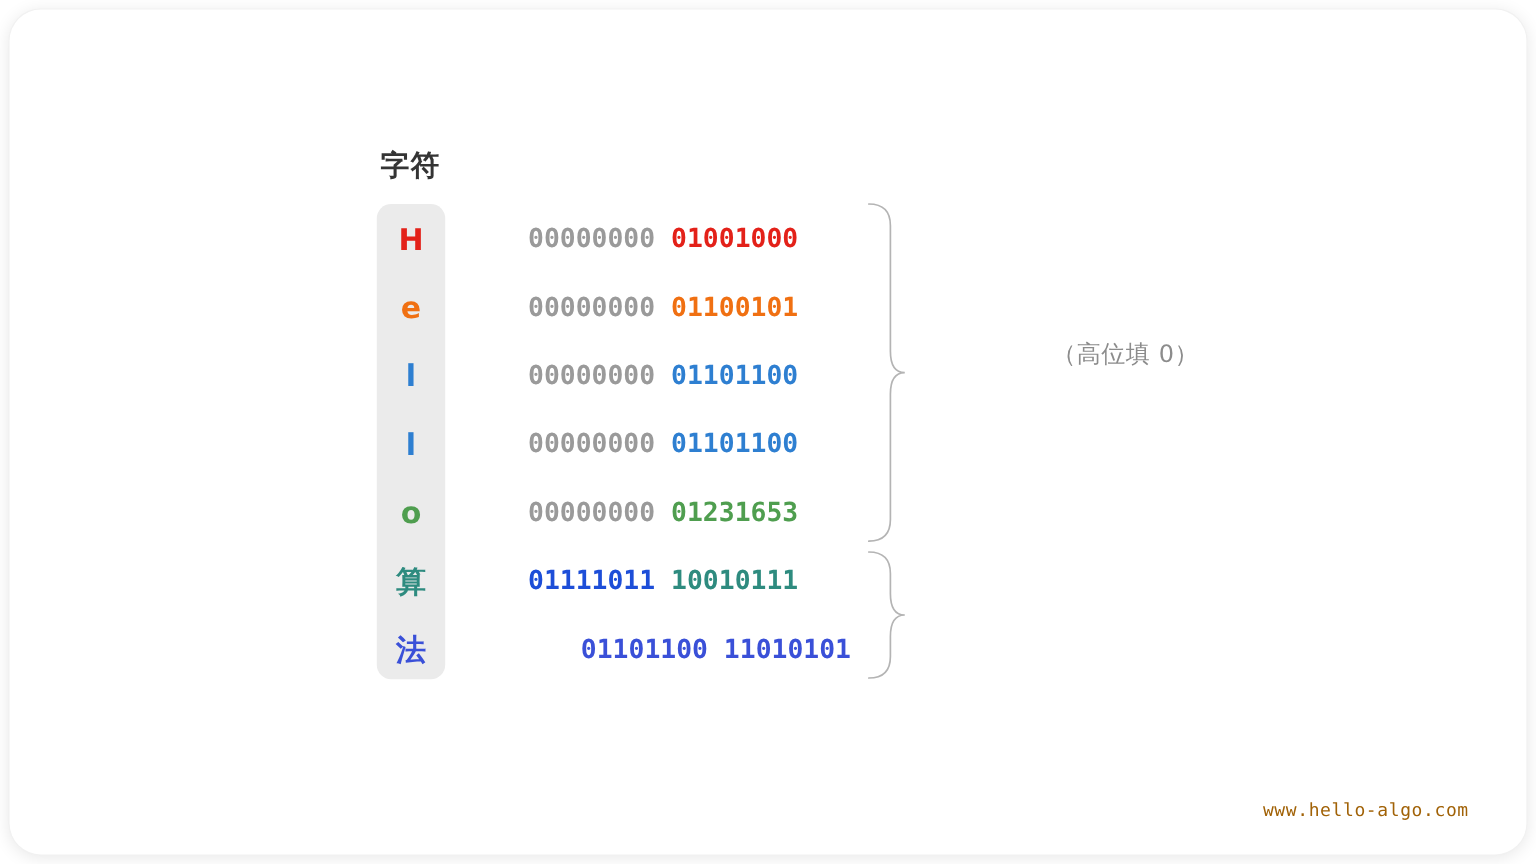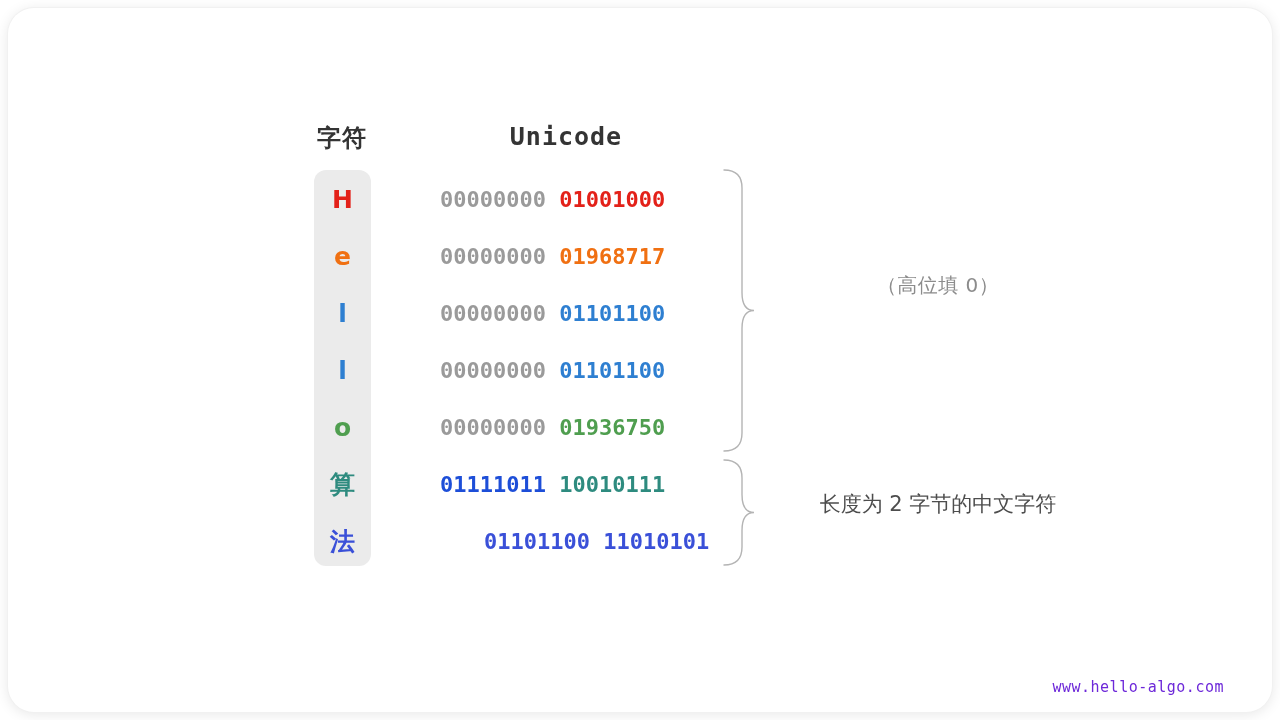--- a/index.html
+++ b/index.html
@@ -107,80 +107,77 @@
     font-size: 21px;
     white-space: nowrap;
   }
   #annotation-1 {
     left: 760px;
     top: 264px;
     width: 340px;
   }
   #annotation-1-sub {
     display: block;
+    margin-top: 10px;
     color: #8c8c8c;
     font-size: 20px;
     letter-spacing: 0.5px;
   }
   #annotation-2 {
     left: 760px;
     top: 482px;
     width: 340px;
   }
 
   
   #watermark {
     position: absolute;
     right: 48px;
-    bottom: 16px;
+    bottom: 28px;
     font-family: "DejaVu Sans Mono", "Liberation Mono", monospace;
     font-size: 15px;
-    color: #6d28d9;
+    color: #a16207;
     letter-spacing: 0.5px;
   }
 </style>
 </head>
 <body>
 
 <div id="figure-card">
 
   <div class="col-header" id="header-char">字符</div>
 
-  <div class="col-header" id="header-unicode">Unicode</div>
 
   <div id="char-column">
       <div class="char-cell" style="top: 2px; color: rgb(227, 33, 25);">H</div>
       <div class="char-cell" style="top: 59px; color: rgb(240, 112, 18);">e</div>
       <div class="char-cell" style="top: 116px; color: rgb(46, 127, 209);">l</div>
       <div class="char-cell" style="top: 173px; color: rgb(46, 127, 209);">l</div>
       <div class="char-cell" style="top: 230px; color: rgb(79, 158, 79);">o</div>
       <div class="char-cell" style="top: 287px; color: rgb(46, 139, 127);">算</div>
       <div class="char-cell" style="top: 344px; color: rgb(58, 80, 216);">法</div>
     </div>
 
   <div id="rows-container">
       <div class="code-row" style="top: 164px;"><span class="code-hi">00000000</span> <span class="code-lo" style="color: rgb(227, 33, 25);">01001000</span></div>
-      <div class="code-row" style="top: 221px;"><span class="code-hi">00000000</span> <span class="code-lo" style="color: rgb(240, 112, 18);">01968717</span></div>
+      <div class="code-row" style="top: 221px;"><span class="code-hi">00000000</span> <span class="code-lo" style="color: rgb(240, 112, 18);">01100101</span></div>
       <div class="code-row" style="top: 278px;"><span class="code-hi">00000000</span> <span class="code-lo" style="color: rgb(46, 127, 209);">01101100</span></div>
       <div class="code-row" style="top: 335px;"><span class="code-hi">00000000</span> <span class="code-lo" style="color: rgb(46, 127, 209);">01101100</span></div>
-      <div class="code-row" style="top: 392px;"><span class="code-hi">00000000</span> <span class="code-lo" style="color: rgb(79, 158, 79);">01936750</span></div>
+      <div class="code-row" style="top: 392px;"><span class="code-hi">00000000</span> <span class="code-lo" style="color: rgb(79, 158, 79);">01231653</span></div>
       <div class="code-row" style="top: 449px;"><span class="code-hi" style="color: #1d4ed8;">01111011</span> <span class="code-lo" style="color: rgb(46, 139, 127); margin-top: 33px;">10010111</span></div>
       <div class="code-row" style="top: 506px; margin-left: 44px;"><span class="code-hi" style="color: rgb(58, 80, 216);">01101100</span> <span class="code-lo" style="color: rgb(58, 80, 216);">11010101</span></div>
     </div>
 
   <svg id="brace-layer" width="1264" height="704" viewBox="0 0 1264 704">
     <g id="brace-group" fill="none" stroke="#b4b4b4" stroke-width="1.4" stroke-linecap="round">
         <path d="M 716 162 Q 734 162 734 180 L 734 284.5 Q 734 302.5 746 302.5 Q 734 302.5 734 320.5 L 734 425 Q 734 443 716 443" stroke="#b4b4b4"></path>
         <path d="M 716 452 Q 734 452 734 470 L 734 486.5 Q 734 504.5 746 504.5 Q 734 504.5 734 522.5 L 734 539 Q 734 557 716 557" stroke="#b4b4b4"></path>
       </g>
   </svg>
 
   <div class="annotation" id="annotation-1">
     <span id="annotation-1-sub">（高位填 0）</span>
   </div>
 
-  <div class="annotation" id="annotation-2">
-    <span>长度为 2 字节的中文字符</span>
-  </div>
 
   <div id="watermark">www.hello-algo.com</div>
 
 </div>
 
 </body></html>

